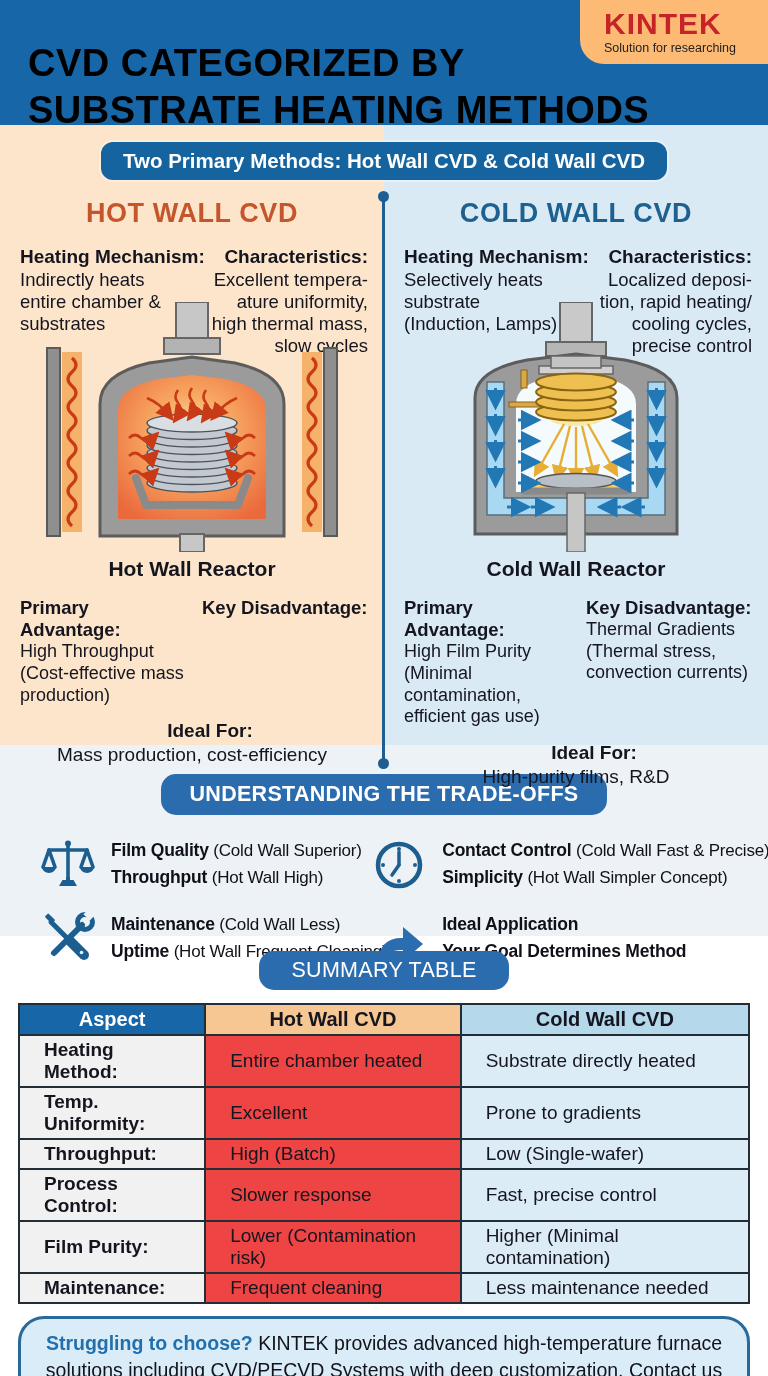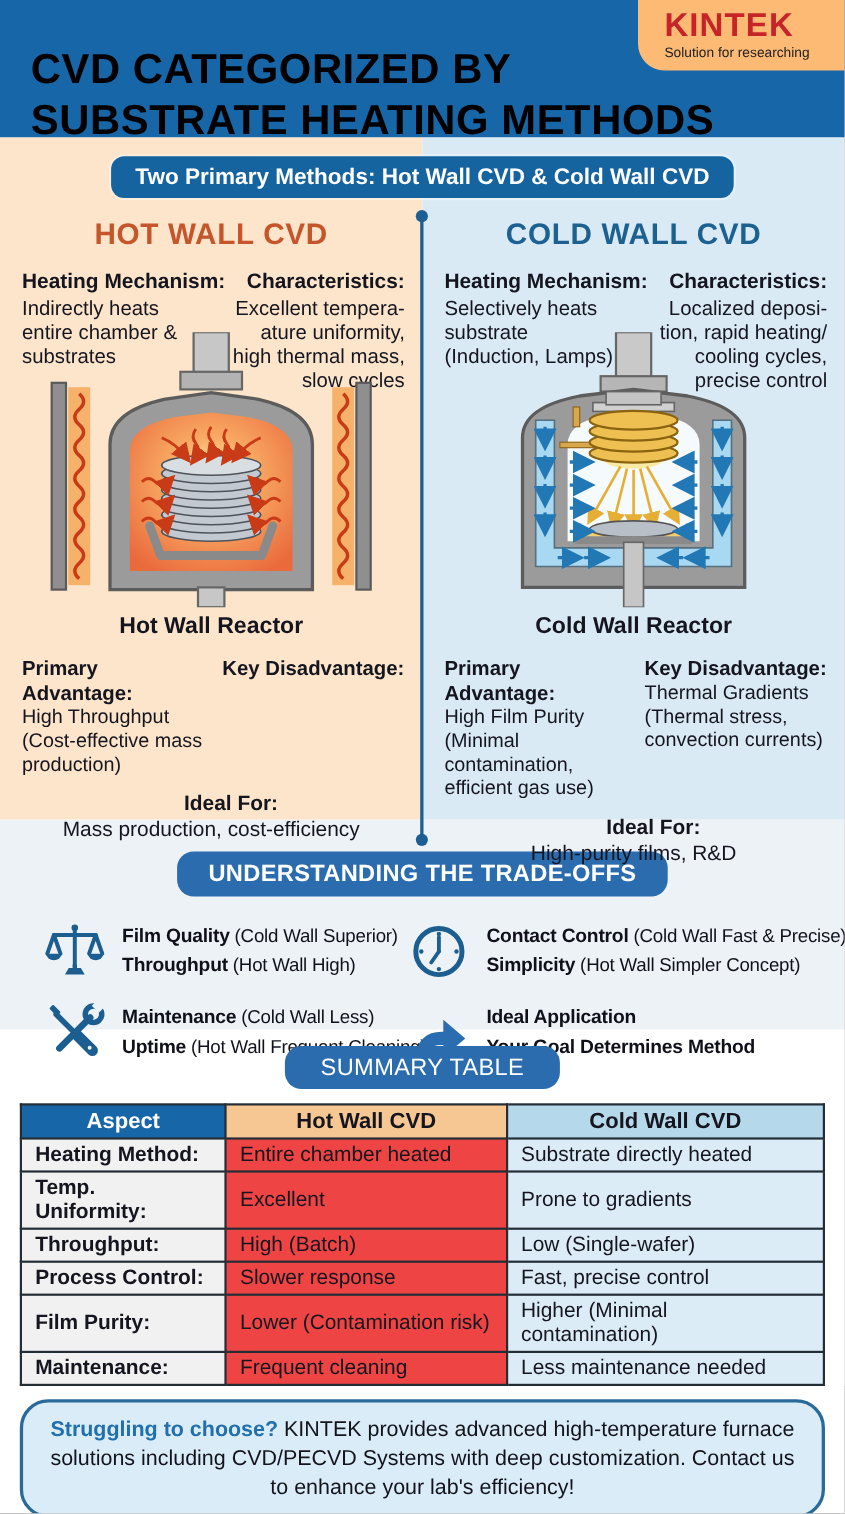--- a/index.html
+++ b/index.html
@@ -58,21 +58,21 @@
   .t-icon { width:56px; height:56px; flex-shrink:0; }
   .t-text { font-size:17px; line-height:1.5; color:#10101a; white-space:nowrap; letter-spacing:-.2px; }
   .t-text b { font-size:17.5px; }
 
   
   .summary { background:#fff; text-align:center; padding-top:15px; }
   .summary-pill { display:inline-block; background:#2a6cad; color:#fff; font-weight:normal;
     font-size:21.5px; padding:7px 32px; border-radius:15px; letter-spacing:.3px; }
   table.summary-table { width:732px; margin:13px auto 0; border-collapse:collapse;
     font-size:19px; color:#15151f; }
-  .summary-table th, .summary-table td { border:2px solid #232d36; padding:3px 12px; height:30px; }
+  .summary-table th, .summary-table td { border:2px solid #232d36; padding:3px 24px; height:30px; }
   th.aspect-h { background:#1766a8; color:#fff; font-size:20px; width:25.5%; }
   th.hot-h { background:#f6c792; font-size:20px; width:35%; }
   th.cold-h { background:#b5d8ea; font-size:20px; width:39.5%; }
   td.aspect { background:#f1f1f2; font-weight:bold; text-align:left; }
   td.hot { background:#ef4444; text-align:left; }
   td.cold { background:#dbecf6; text-align:left; }
 
   
   .footer { padding:12px 18px 0; }
   .footer-box { background:#d9ecf8; border:3px solid #2a6a99; border-radius:26px;

